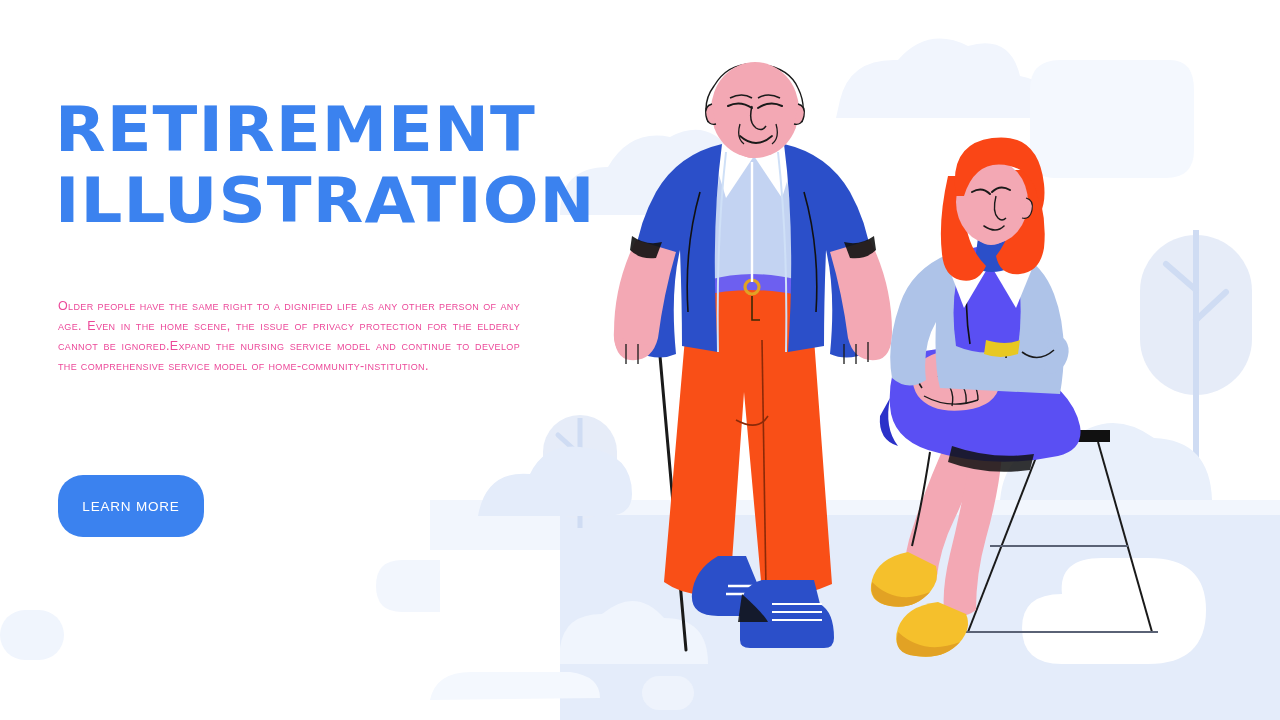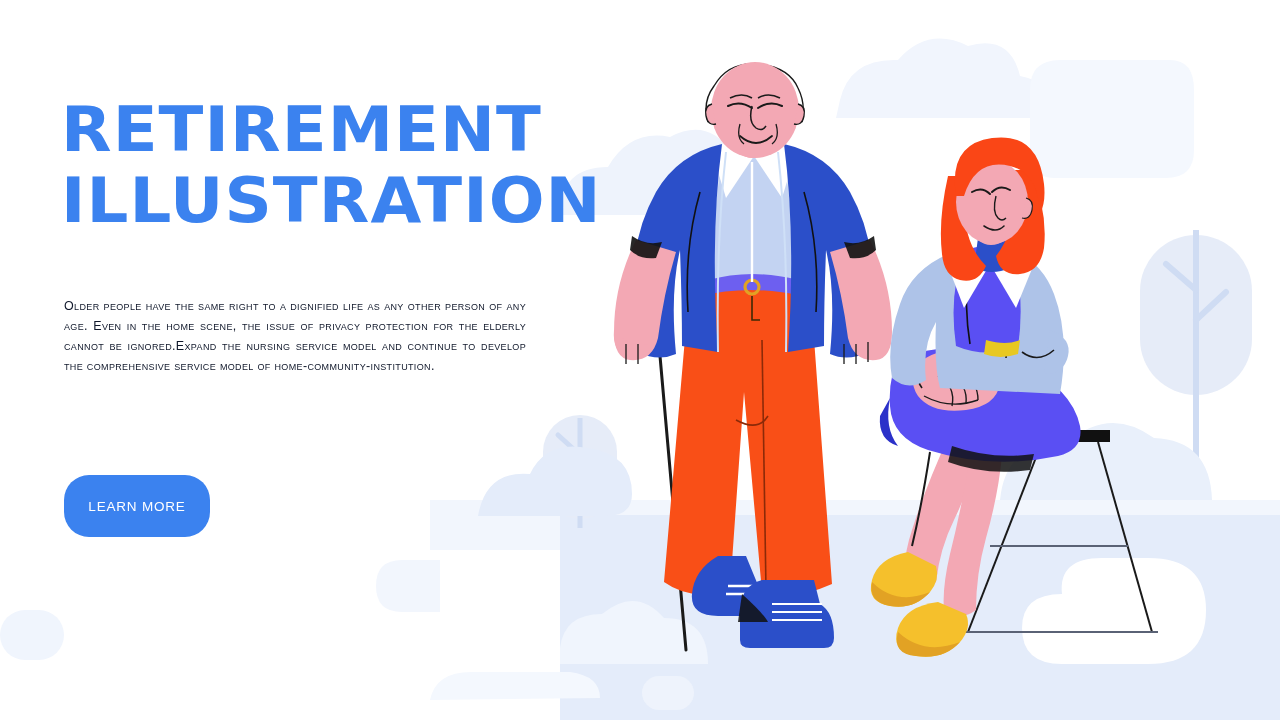--- a/index.html
+++ b/index.html
@@ -31,21 +31,21 @@
     left: 0;
     top: 0;
     width: 1280px;
     height: 720px;
     z-index: 1;
   }
 
   
   #text-col {
     position: absolute;
-    left: 61px;
+    left: 55px;
     top: 100px;
     width: 480px;
     z-index: 3;
   }
 
   .headline {
     margin: 0;
     font-family: "DejaVu Sans", sans-serif;
     font-weight: 700;
     font-size: 62px;
@@ -64,21 +64,21 @@
   #body-copy {
     margin: 0;
     position: absolute;
     top: 196px;
     left: 3px;
     width: 462px;
     font-family: "Liberation Sans", sans-serif;
     font-size: 12.5px;
     line-height: 20px;
     letter-spacing: 0.35px;
-    color: #0f172a;
+    color: #ec4899;
     font-variant: small-caps;
     text-align: justify;
   }
 
   #cta-button {
     position: absolute;
     top: 375px;
     left: 3px;
     width: 146px;
     height: 62px;

